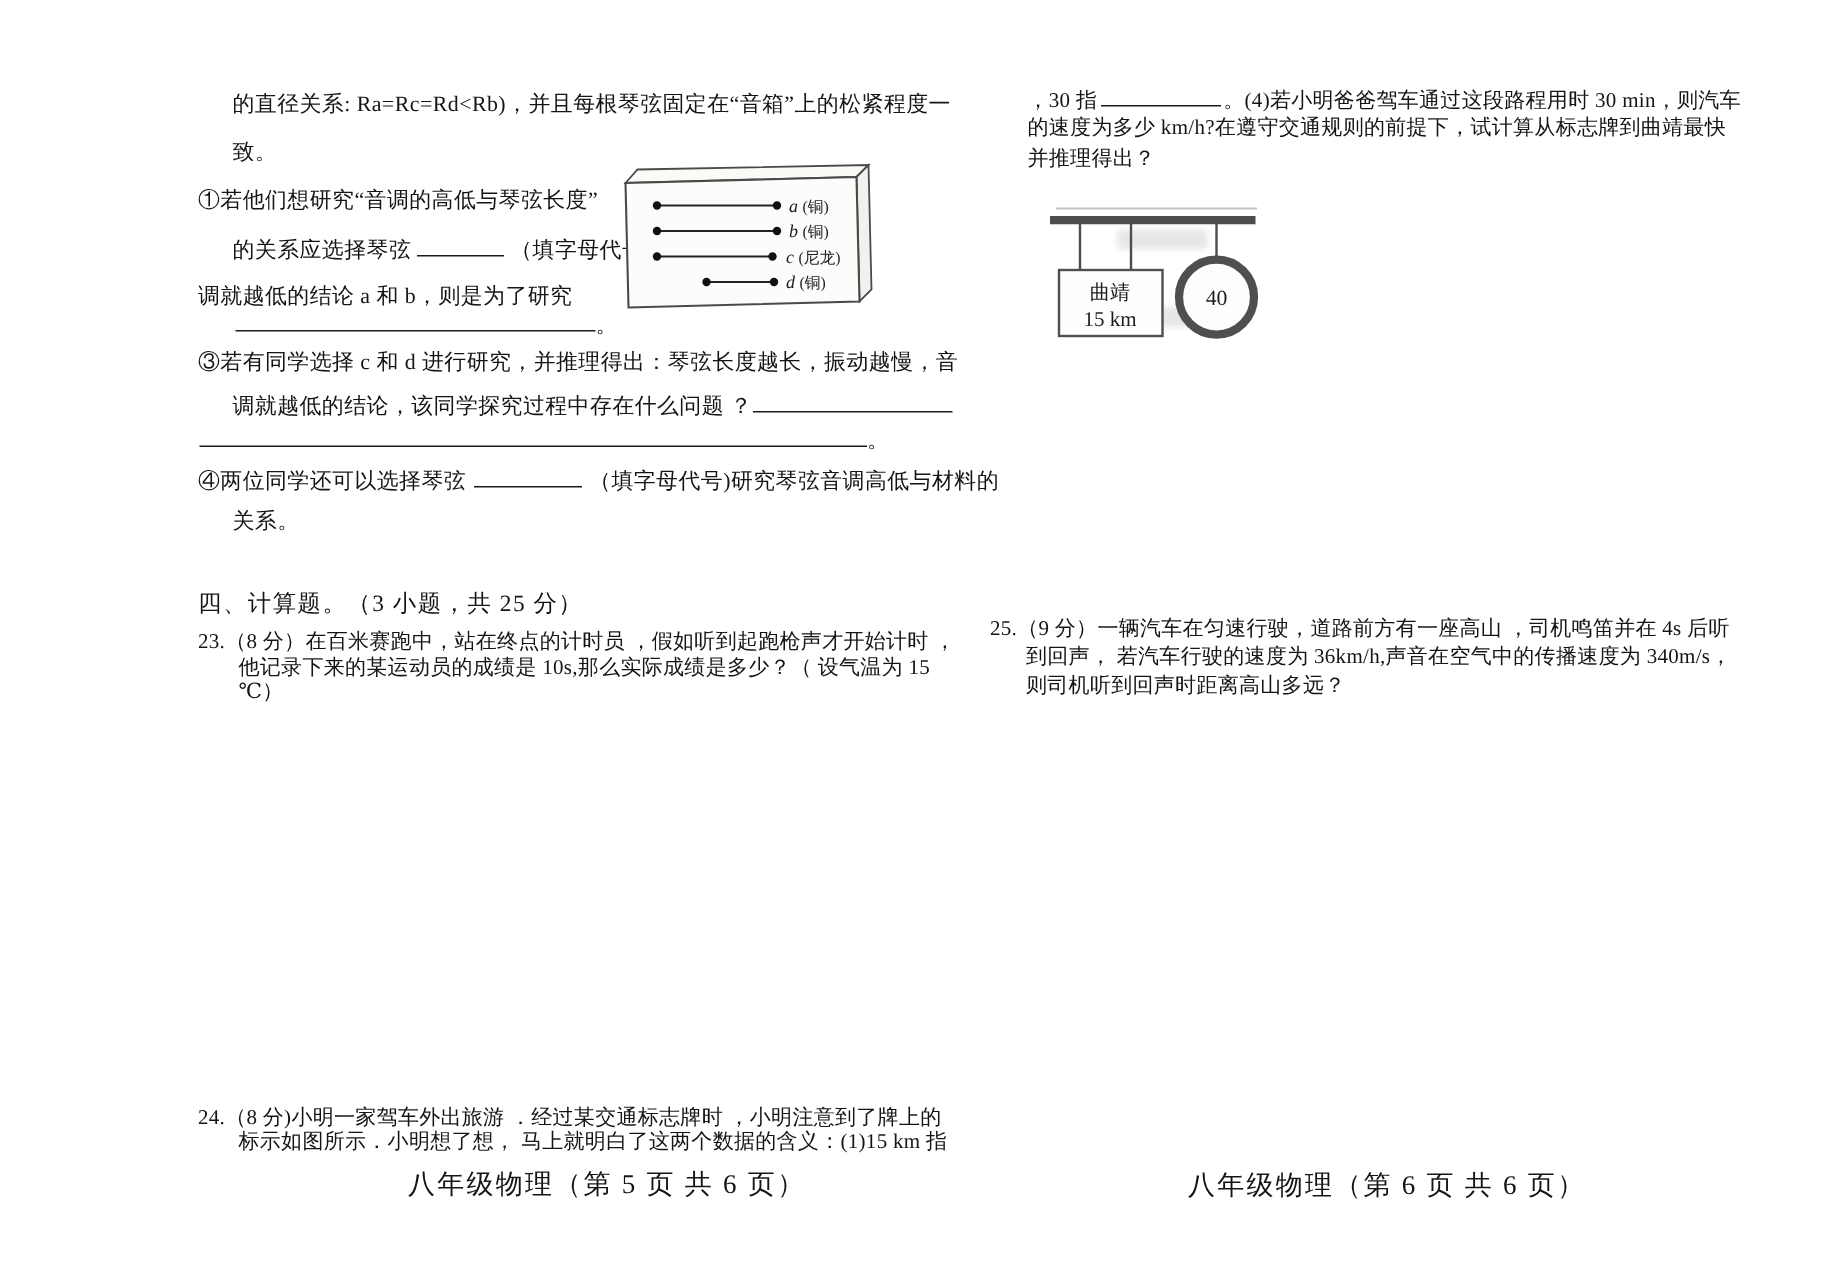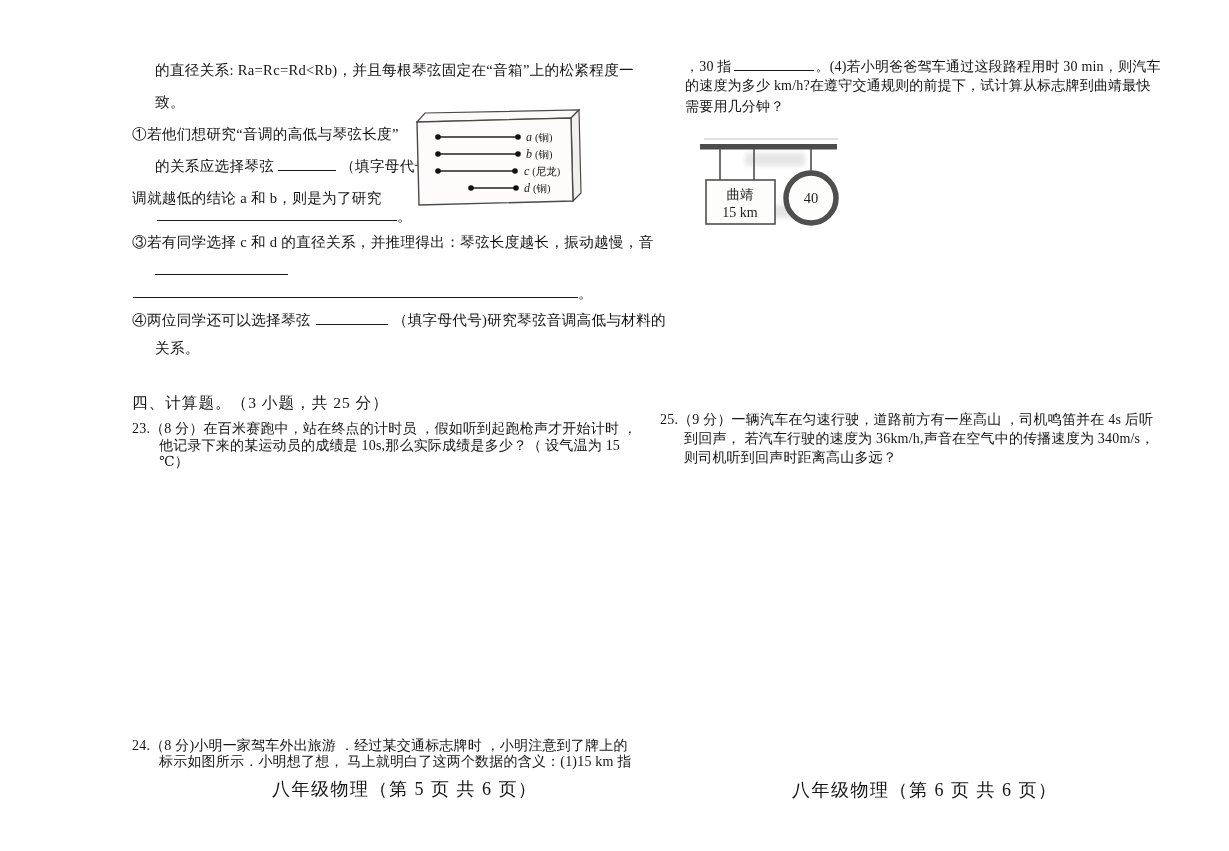--- a/index.html
+++ b/index.html
@@ -34,23 +34,23 @@
     <div class="ln" style="left:155px;top:93px">致。</div>
 
     <div class="ln" style="left:132px;top:125px">①若他们想研究“音调的高低与琴弦长度”</div>
 
     <div class="ln" style="left:155px;top:157px"><span>的关系应选择琴弦</span><span class="blank w58"></span><span>（填字母代号）。</span></div>
 
     <div class="ln" style="left:132px;top:189px">调就越低的结论 a 和 b，则是为了研究</div>
 
     <div class="ln" style="left:157px;top:207px"><span class="blank w240"></span><span>。</span></div>
 
-    <div class="ln" style="left:132px;top:233px">③若有同学选择 c 和 d 的直径关系，并推理得出：琴弦长度越长，振动越慢，音</div>
+    <div class="ln" style="left:132px;top:233px">③若有同学选择 c 和 d 进行研究，并推理得出：琴弦长度越长，振动越慢，音</div>
 
-    <div class="ln" style="left:155px;top:261px"><span class="blank w133"></span></div>
+    <div class="ln" style="left:155px;top:261px"><span>调就越低的结论，该同学探究过程中存在什么问题 ？</span><span class="blank w133"></span></div>
 
     <div class="ln" style="left:133px;top:284px"><span class="blank w445"></span><span>。</span></div>
 
     <div class="ln" style="left:132px;top:311px"><span>④两位同学还可以选择琴弦</span><span class="blank w72"></span><span>（填字母代号)研究琴弦音调高低与材料的</span></div>
 
     <div class="ln" style="left:155px;top:339px">关系。</div>
 
     <svg class="fig" style="left:411px;top:105px" width="178" height="116" viewBox="0 0 178 116">
 
       <polygon points="6,17 14,8 168,5 160,13" fill="#fbfaf7" stroke="#4a4a4a" stroke-width="1.2"></polygon>
@@ -87,21 +87,21 @@
     <div class="ln small" style="left:132px;top:737px">24.（8 分)小明一家驾车外出旅游 ．经过某交通标志牌时 ，小明注意到了牌上的</div>
     <div class="ln small" style="left:159px;top:753px">标示如图所示．小明想了想， 马上就明白了这两个数据的含义：(1)15 km 指</div>
 
     <div class="ln footer" style="left:272px;top:778px">八年级物理（第 5 页  共 6 页）</div>
   </section>
 
   <section>
 
     <div class="ln small" style="left:685px;top:57px"><span>，30 指</span><span class="blank w80"></span><span>。(4)若小明爸爸驾车通过这段路程用时  30 min，则汽车</span></div>
     <div class="ln small" style="left:685px;top:77px">的速度为多少 km/h?在遵守交通规则的前提下，试计算从标志牌到曲靖最快</div>
-    <div class="ln small" style="left:685px;top:98px">需要用几分钟？</div>
+    <div class="ln small" style="left:685px;top:98px">并推理得出？</div>
 
     <div class="bleed" style="left:745px;top:153px;width:60px;height:13px"></div>
     <div class="bleed" style="left:752px;top:205px;width:70px;height:13px"></div>
 
     <svg class="fig" style="left:690px;top:133px" width="158" height="102" viewBox="0 0 158 102">
       <line x1="14" y1="6" x2="148" y2="6" stroke="#c2c2c2" stroke-width="1.2"></line>
       <rect x="10" y="11" width="137" height="5.5" fill="#4c4c4c"></rect>
       <line x1="30" y1="16" x2="30" y2="47" stroke="#4c4c4c" stroke-width="1.6"></line>
       <line x1="64" y1="16" x2="64" y2="47" stroke="#4c4c4c" stroke-width="1.6"></line>
       <line x1="121" y1="16" x2="121" y2="40" stroke="#4c4c4c" stroke-width="1.6"></line>

